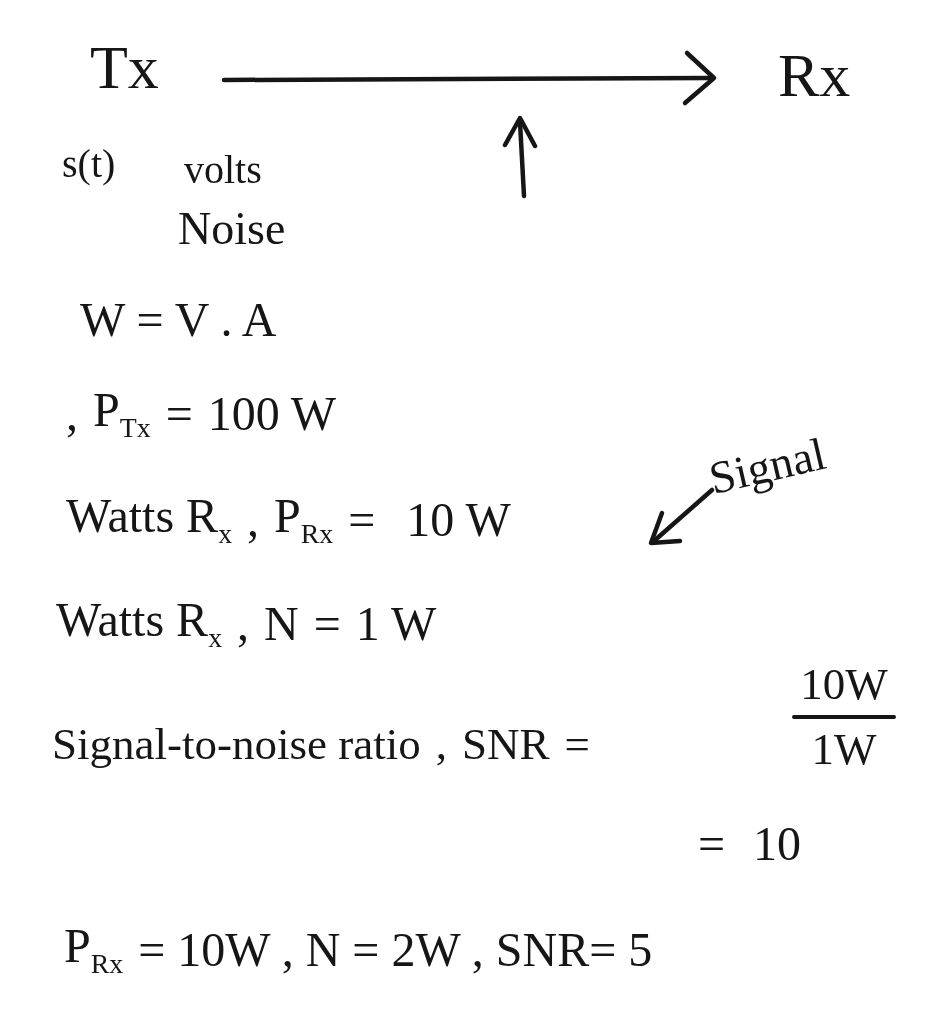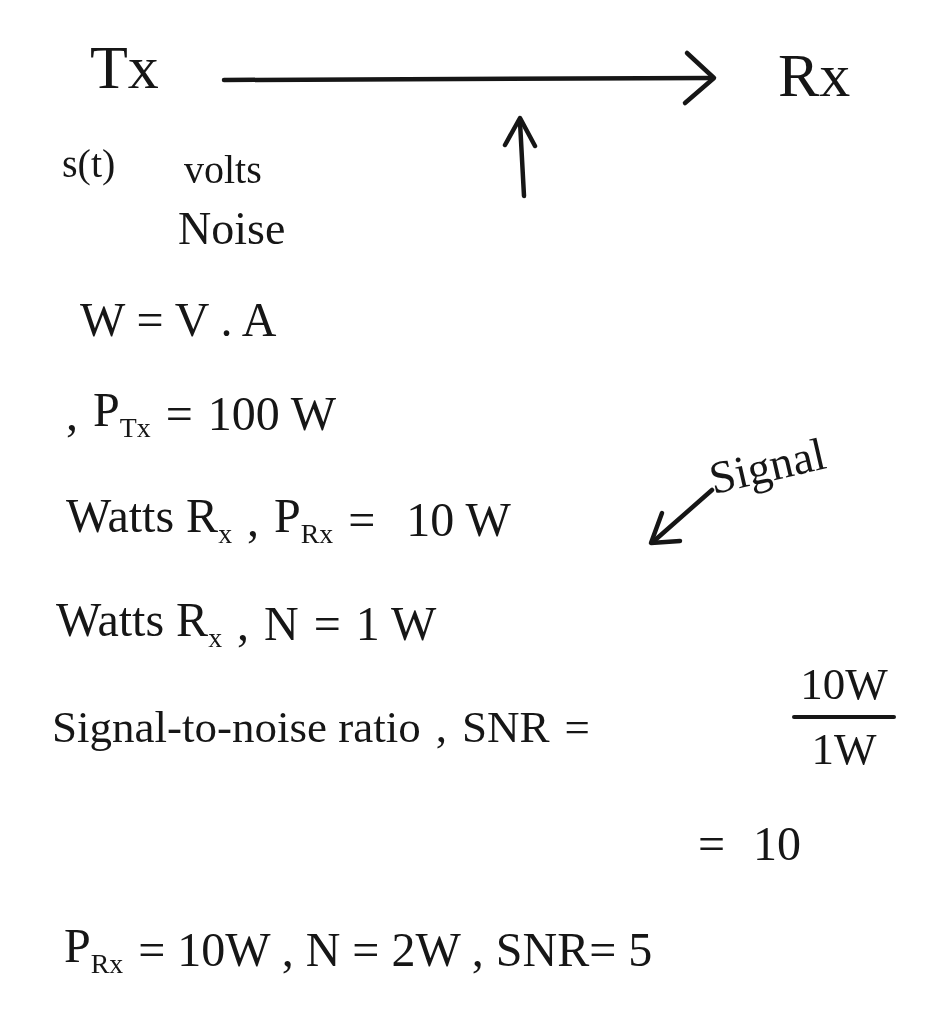--- a/index.html
+++ b/index.html
@@ -82,21 +82,21 @@
   <div class="abs signal-note" style="left:716px; top:452px; font-size:46px;">Signal</div>
 
   <div class="eq" style="left:56px; top:592px; font-size:48px;">
     <span><span>Watts R</span><sub>x</sub></span>
     <span>,</span>
     <span>N</span>
     <span>=</span>
     <span class="gap-wide">1 W</span>
   </div>
 
-  <div class="eq" style="left:52px; top:701px; font-size:45px;">
+  <div class="eq" style="left:52px; top:718px; font-size:45px;">
     <span>Signal-to-noise ratio</span>
     <span>,</span>
     <span>SNR</span>
     <span>=</span>
   </div>
 
   <div class="fraction" style="left:792px; top:660px; width:104px; font-size:45px;">
     <div>10W</div>
     <div class="bar"></div>
     <div>1W</div>

